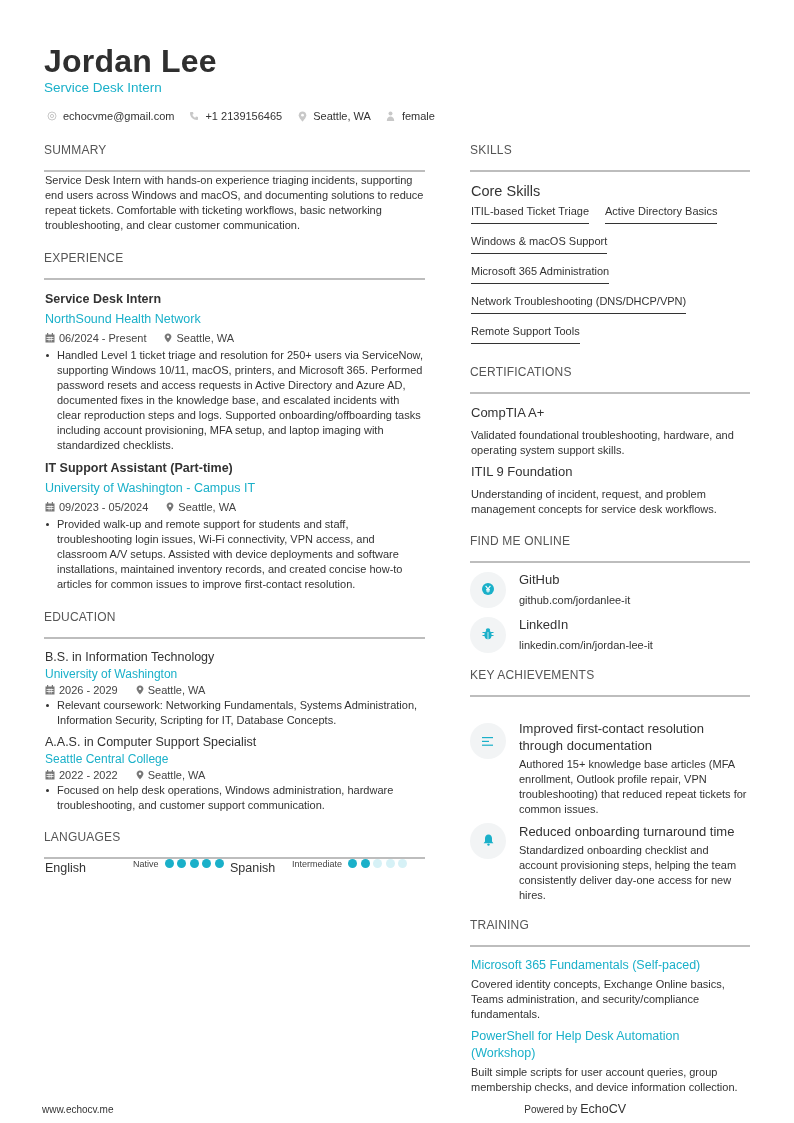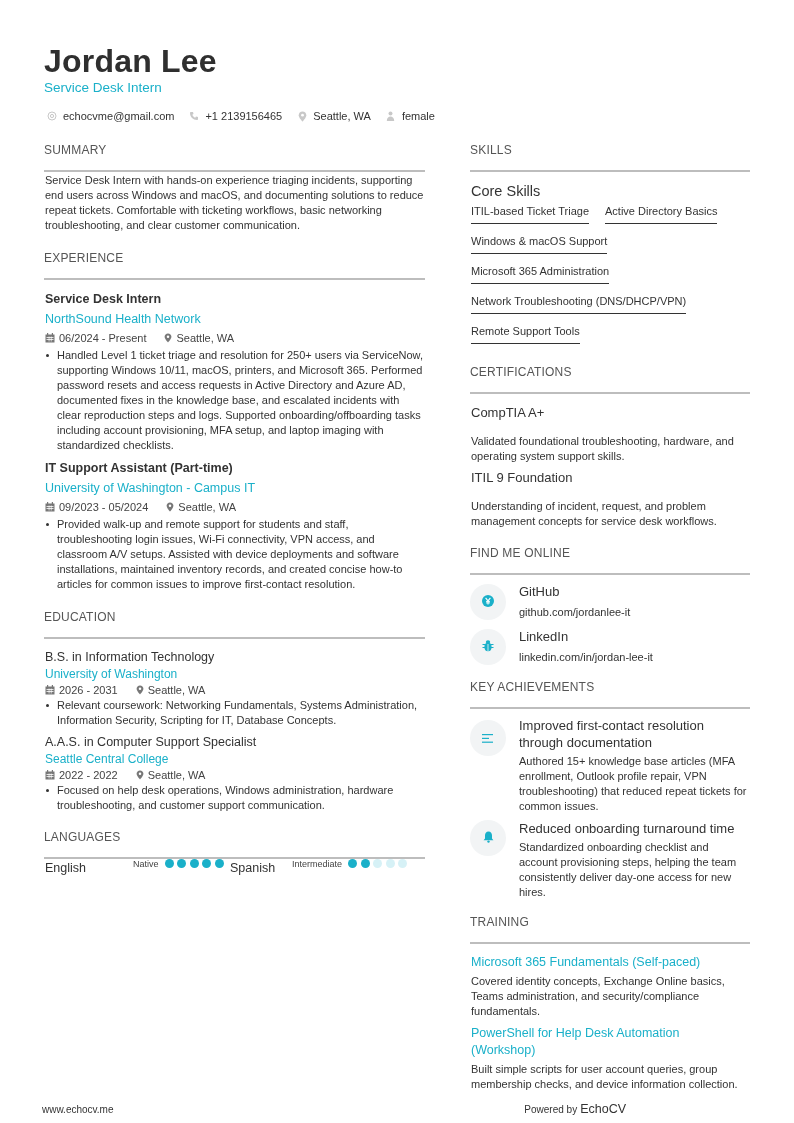--- a/index.html
+++ b/index.html
@@ -51,21 +51,21 @@
     .dot { width: 9px; height: 9px; border-radius: 50%; margin-right: 3.5px; background: #1ab0c9; }
     .dot.off { background: #d6f1f6; }
 
     
     .skills-head { font-size: 14.5px; color: #333; line-height: 18px; padding-top: 10px; }
     .skills-grid { display: flex; flex-wrap: wrap; }
     .skill { font-size: 11px; color: #333; line-height: 14px; padding: 4px 0 5px 0; border-bottom: 1.5px solid #333; margin-right: 16px; margin-bottom: 6px; }
 
     
     .cert-name { font-size: 13px; color: #333; line-height: 18px; margin-top: 8px; }
-    .cert-desc { font-size: 11px; line-height: 15px; color: #333; margin-top: 12px; }
+    .cert-desc { font-size: 11px; line-height: 15px; color: #333; margin-top: 6px; }
 
     
     .online-item { display: flex; align-items: center; margin-top: 8px; }
     .circle { width: 36px; height: 36px; border-radius: 50%; background: #f2f4f5; display: flex; align-items: center; justify-content: center; flex-shrink: 0; margin-right: 13px; }
     .online-label { font-size: 13px; color: #333; line-height: 18px; }
     .online-url { font-size: 11px; color: #333; line-height: 16px; margin-top: 3px; }
 
     
     .ach-item { display: flex; align-items: flex-start; margin-top: 7px; }
     .ach-title { font-size: 13px; color: #333; line-height: 17px; }
@@ -215,21 +215,21 @@
               <svg width="10" height="10" viewBox="0 0 10 10">
                   <rect x="0.5" y="1.5" width="9" height="8" fill="#777"></rect>
                   <rect x="2" y="0" width="1.2" height="2.5" fill="#777"></rect>
                   <rect x="6.8" y="0" width="1.2" height="2.5" fill="#777"></rect>
                   <rect x="1.5" y="4" width="7" height="0.8" fill="#fff"></rect>
                   <rect x="1.5" y="6" width="7" height="0.8" fill="#fff"></rect>
                   <rect x="3.7" y="3.5" width="0.7" height="5" fill="#fff"></rect>
                   <rect x="5.8" y="3.5" width="0.7" height="5" fill="#fff"></rect>
                 </svg>
             </span>
-            <span>2026 - 2031</span>
+            <span>2026 - 2029</span>
           </div>
           <div class="grp">
             <span class="mi">
               <svg width="8" height="10" viewBox="0 0 9 11">
                   <path d="M4.5 0.5 C2.3 0.5 0.7 2.1 0.7 4.2 C0.7 6.8 4.5 10.5 4.5 10.5 C4.5 10.5 8.3 6.8 8.3 4.2 C8.3 2.1 6.7 0.5 4.5 0.5 Z" fill="#777"></path>
                   <circle cx="4.5" cy="4.2" r="1.4" fill="#fff"></circle>
                 </svg>
             </span>
             <span>Seattle, WA</span>
           </div>
@@ -360,21 +360,21 @@
         </div>
         <div>
           <div class="online-label">LinkedIn</div>
           <div class="online-url">linkedin.com/in/jordan-lee-it</div>
         </div>
       </div>
     </div>
 
     <div class="section" style="margin-bottom:14px;">
       <div class="section-title">KEY ACHIEVEMENTS</div>
-      <div class="ach-item" style="margin-top:8px;">
+      <div class="ach-item" style="margin-top:23px;">
         <div class="circle" style="margin-top:3px;">
           <span>
             <svg width="12" height="9" viewBox="0 0 12 9">
                 <rect x="0" y="0" width="11" height="1.2" fill="#1ab0c9"></rect>
                 <rect x="0" y="3.8" width="7" height="1.2" fill="#1ab0c9"></rect>
                 <rect x="0" y="7.6" width="11" height="1.2" fill="#1ab0c9"></rect>
               </svg>
           </span>
         </div>
         <div>

